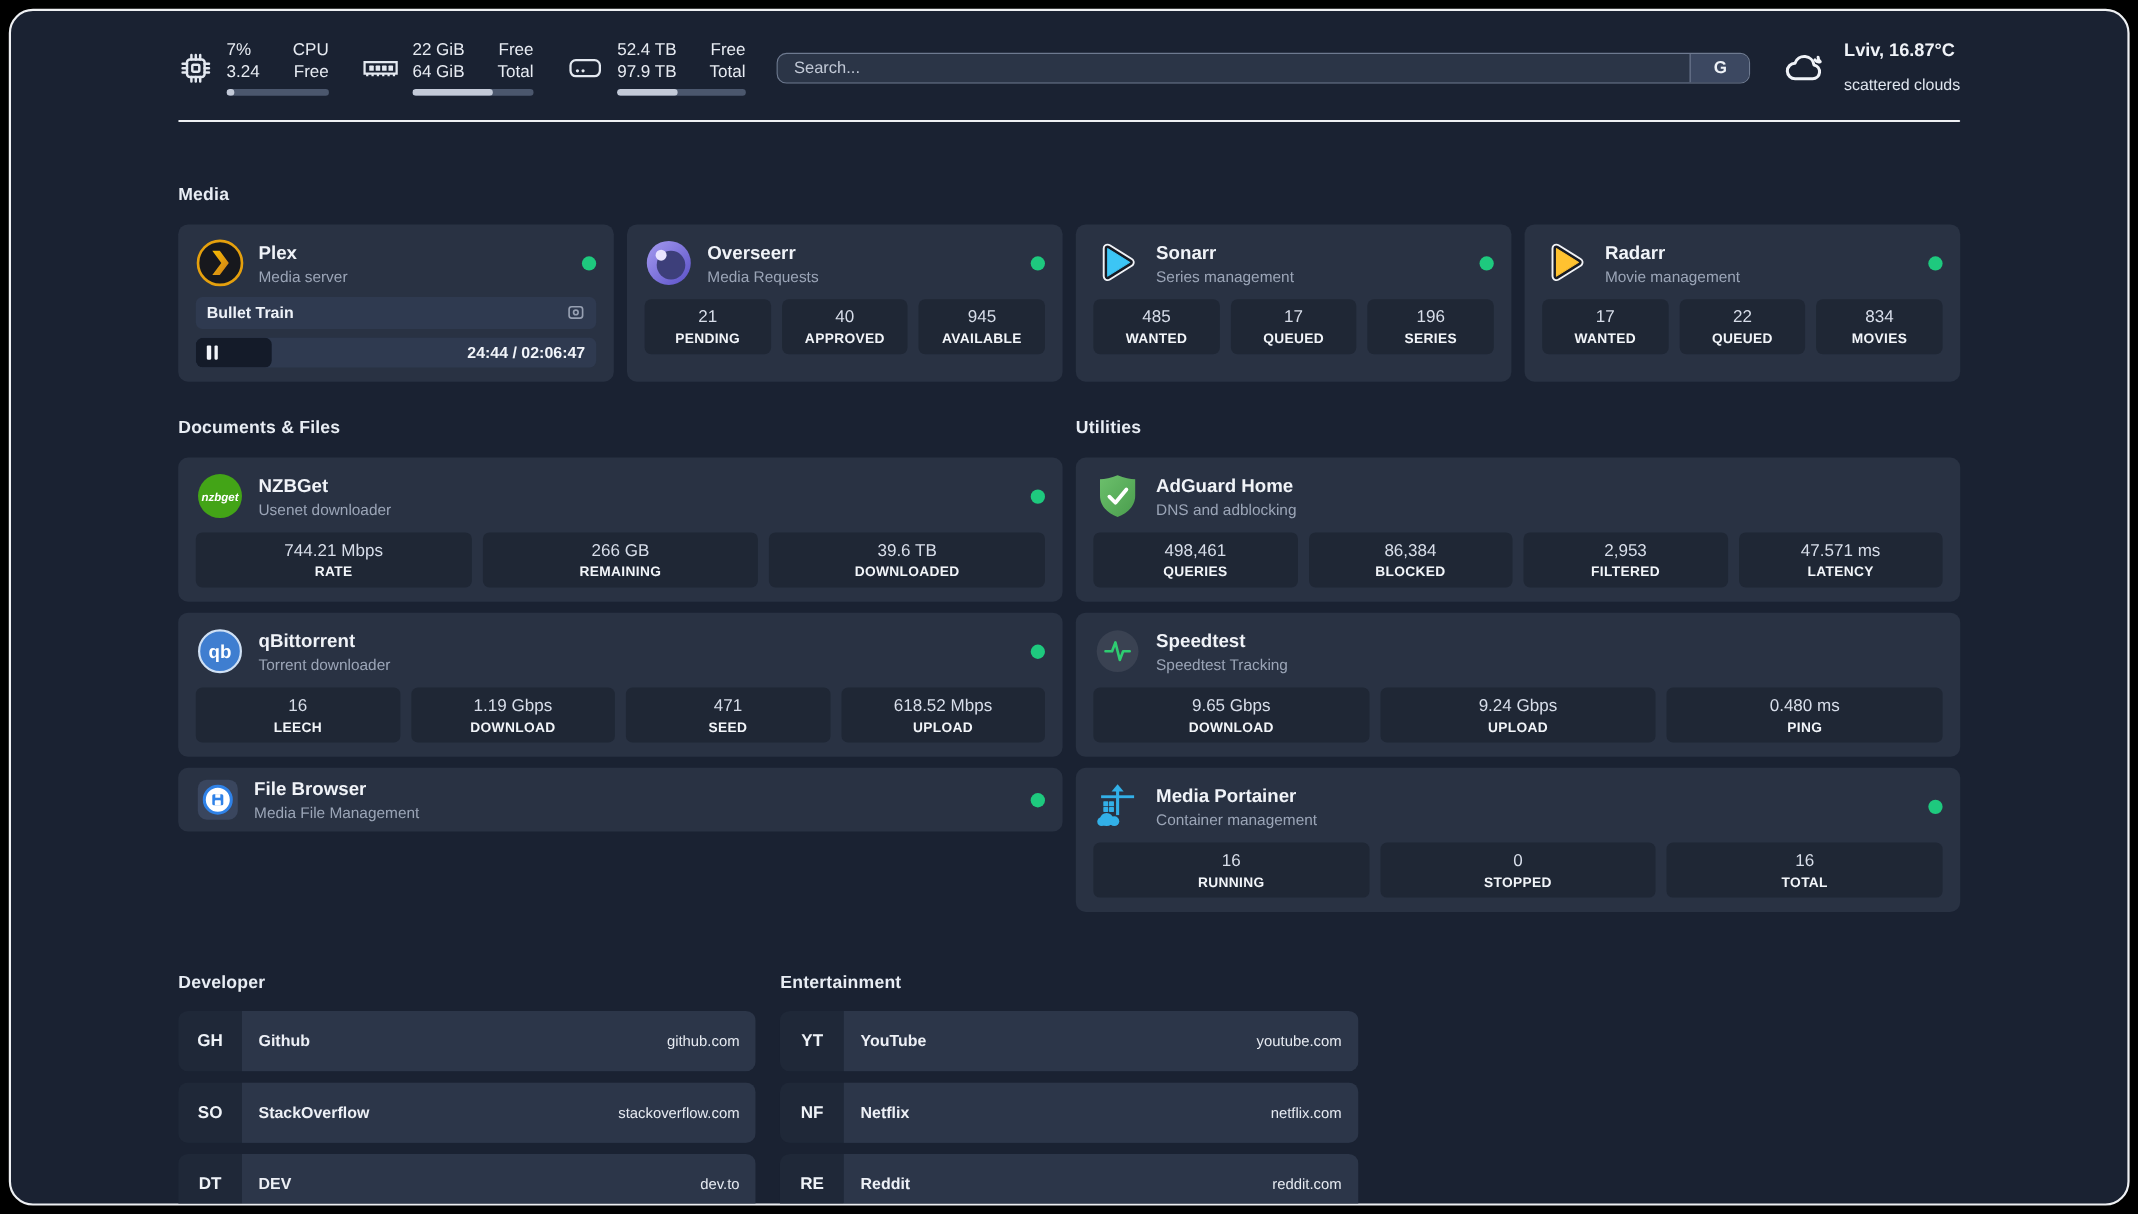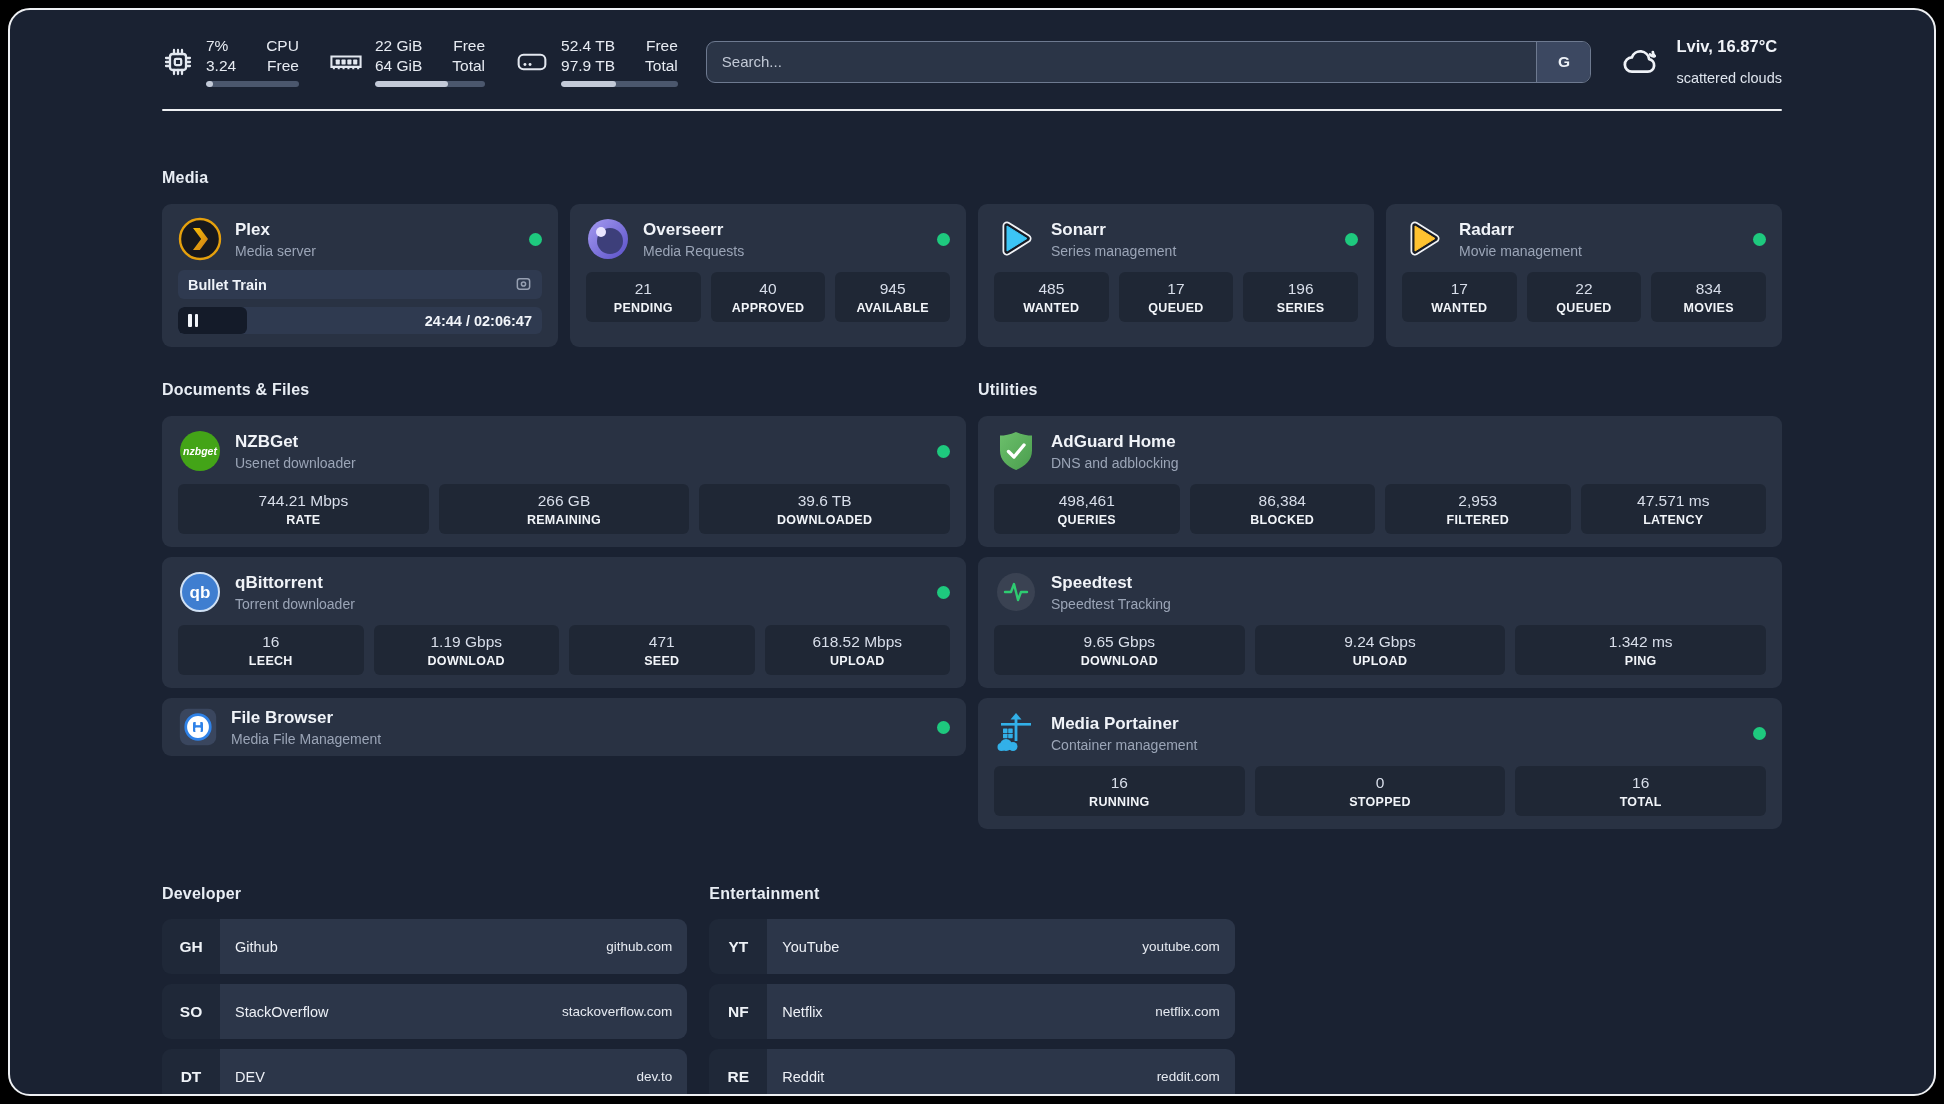--- a/index.html
+++ b/index.html
@@ -13,21 +13,21 @@
   .stats { display:flex; gap:30px; }
   .stat { display:flex; align-items:center; gap:12px; }
   .stat-icon { color:#e3e8f0; display:flex; }
   .stat-body { display:flex; flex-direction:column; }
   .stat-rows { display:flex; gap:30px; }
   .stat-col { display:flex; flex-direction:column; line-height:1.3; font-size:15.5px; color:#e7ebf2; }
   .stat-col.labels { text-align:right; }
   .stat-bar { margin-top:5px; height:6px; border-radius:3px; background:#4b576d; overflow:hidden; }
   .stat-fill { height:100%; background:#c3cad8; border-radius:3px; }
 
-  .search { flex:1; height:42px; margin:0 28px; background:#2b3547; border:1.5px solid #6e7a90; border-radius:9px; display:flex; align-items:stretch; overflow:hidden; }
+  .search { flex:1; height:28px; margin:0 28px; background:#2b3547; border:1.5px solid #6e7a90; border-radius:9px; display:flex; align-items:stretch; overflow:hidden; }
   .search input { flex:1; background:transparent; border:none; outline:none; color:#e8ecf2; font-size:15px; padding:0 15px; font-family:"Liberation Sans", sans-serif; }
   .search input::placeholder { color:#c2c9d6; }
   .search-engine { width:54px; background:#3c4861; border-left:1.5px solid #6e7a90; display:flex; align-items:center; justify-content:center; color:#eef2f7; font-size:15.5px; font-weight:600; cursor:pointer; }
 
   .weather { display:flex; align-items:center; gap:13px; }
   .weather-icon { color:#f0f3f8; display:flex; }
   .weather-line1 { font-size:16.5px; font-weight:600; color:#f0f3f8; }
   .weather-line2 { font-size:14.5px; color:#dfe5ee; margin-top:14px; }
 
   .divider { margin-top:22px; height:2px; background:#eef0f3; border-radius:1px; }
@@ -65,21 +65,21 @@
   .stack { display:flex; flex-direction:column; gap:10px; margin-top:17px; }
   .card.slim { padding:9px 16px; }
   .card.slim .app-icon { width:40px; height:40px; }
 
   
   .bookmarks { margin-top:56px; display:grid; grid-template-columns:repeat(3,1fr); gap:22px; padding-bottom:40px; }
   .bm-list { margin-top:16px; display:flex; flex-direction:column; gap:10px; }
   .bm-row { display:flex; height:55px; border-radius:9px; overflow:hidden; cursor:pointer; }
   .bm-badge { width:58px; background:#1f2838; display:flex; align-items:center; justify-content:center; font-weight:700; font-size:15.5px; color:#eef2f7; }
   .bm-main { flex:1; background:#2c3649; display:flex; align-items:center; justify-content:space-between; padding:0 15px; }
-  .bm-name { font-size:14.5px; font-weight:400; color:#edf0f6; }
+  .bm-name { font-size:14.5px; font-weight:700; color:#edf0f6; }
   .bm-url { font-size:13.5px; color:#e6eaf1; }
 </style>
 </head>
 <body>
 
 <div class="frame">
   <div class="content">
 
     <div class="topbar">
       <div class="stats">
@@ -478,21 +478,21 @@
             <div class="tiles c3">
               <div class="tile">
                 <div class="tile-value">9.65 Gbps</div>
                   <div class="tile-label">DOWNLOAD</div>
               </div>
               <div class="tile">
                 <div class="tile-value">9.24 Gbps</div>
                   <div class="tile-label">UPLOAD</div>
               </div>
               <div class="tile">
-                <div class="tile-value">1.342 ms</div>
+                <div class="tile-value">0.480 ms</div>
                   <div class="tile-label">PING</div>
               </div>
             </div>
           </div>
 
           <div class="card">
             <div class="card-header">
               <span class="app-icon">
                 <svg width="44" height="44" viewBox="0 0 44 44" fill="#32b0e8">
                   <polygon points="22,2 27.5,8.5 16.5,8.5"></polygon>

